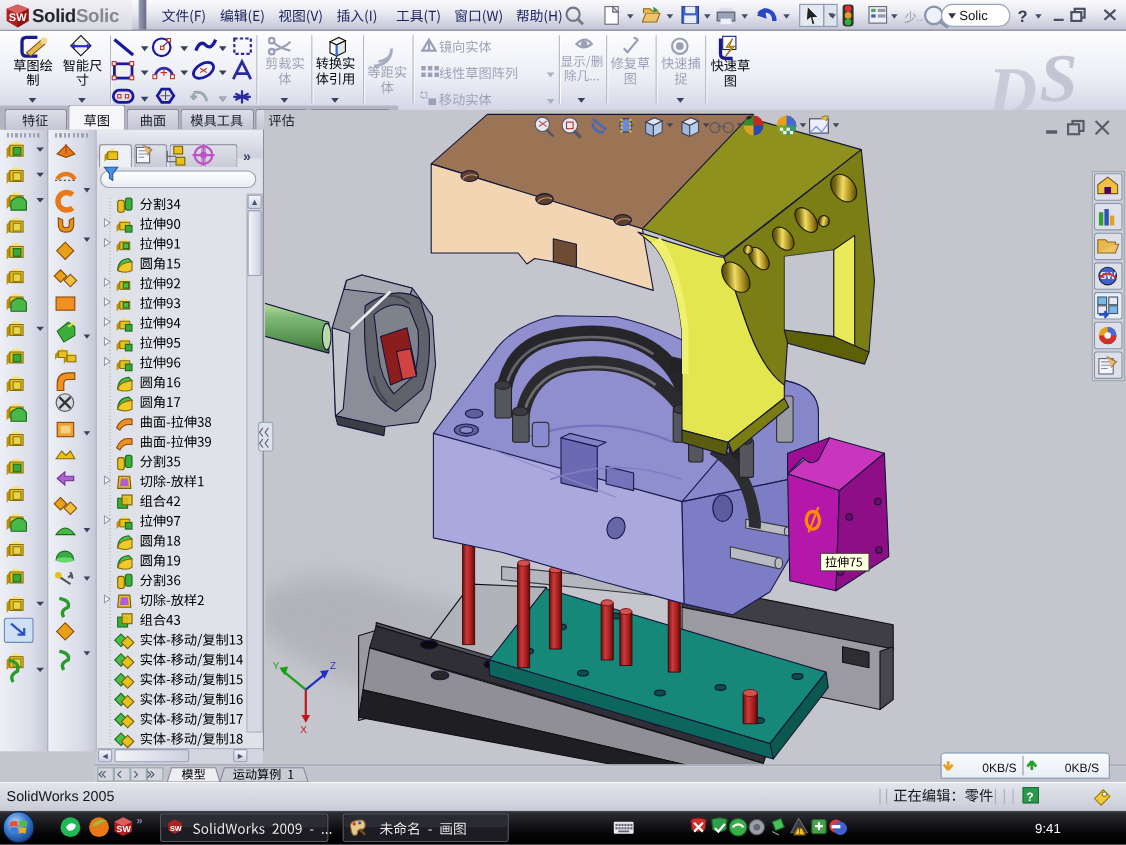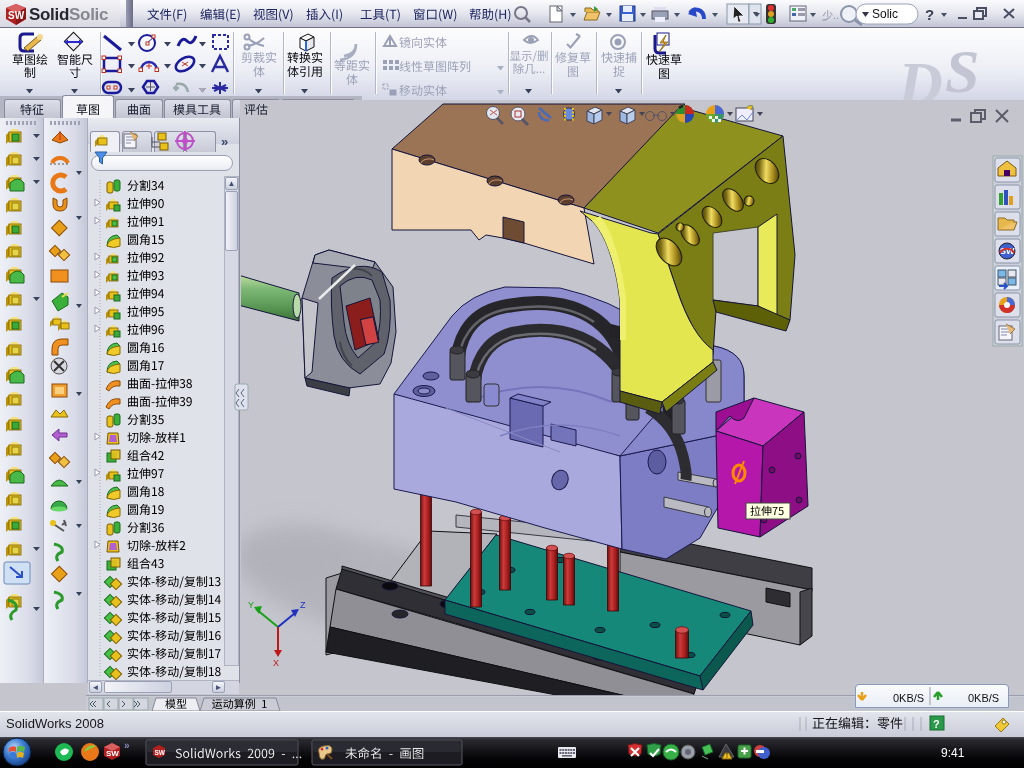--- a/index.html
+++ b/index.html
@@ -888,21 +888,21 @@
     <rect x="134" y="698" width="14" height="12" fill="#d4d7e0" stroke="#9aa"></rect>
     <path d="M93,701 l-3,3 l3,3 m3,-6 l-3,3 l3,3" stroke="#456" fill="none"></path>
     <path d="M110,701 l-3,3 l3,3" stroke="#456" fill="none"></path>
     <path d="M122,701 l3,3 l-3,3" stroke="#456" fill="none"></path>
     <path d="M137,701 l3,3 l-3,3 m-3,-6 l3,3 l-3,3" stroke="#456" fill="none"></path>
     <polygon points="152,711 156,698 196,698 200,711" fill="#eceef2" stroke="#889"></polygon>
     <polygon points="200,711 204,698 276,698 280,711" fill="#c9ccd5" stroke="#889"></polygon>
   </svg>
 
 <div class="abs" id="statusbar"></div>
-<div class="abs" style="left:6px;top:716px;font-size:13px;color:#15151a;z-index:41">SolidWorks 2008</div>
+<div class="abs" style="left:6px;top:716px;font-size:13px;color:#15151a;z-index:41">SolidWorks 2005</div>
 <div class="abs" id="netbox"></div>
 <svg class="abs" style="left:0;top:0;z-index:45" width="1024" height="737" viewBox="0 0 1024 737">
     <path d="M800,717 l0,14 M806,717 l0,14 M905,717 l0,14 M913,717 l0,14 M921,717 l0,14" stroke="#aab"></path>
     <rect x="930" y="716" width="14" height="14" fill="#2a9a4a" stroke="#186a30"></rect>
     <text x="933" y="728" font-size="11" font-weight="bold" fill="#fff">?</text>
     <g transform="translate(993 716)">
       <path d="M2,10 L10,2 L16,8 L8,16 Z" fill="#f0c838" stroke="#9a7a10"></path>
       <circle cx="11" cy="6" r="2" fill="#fff" stroke="#9a7a10"></circle>
     </g>
     <path d="M862,692 l0,8 m0,0 l-4,-5 m4,5 l4,-5" stroke="#e8a018" stroke-width="2.5" fill="none"></path>

